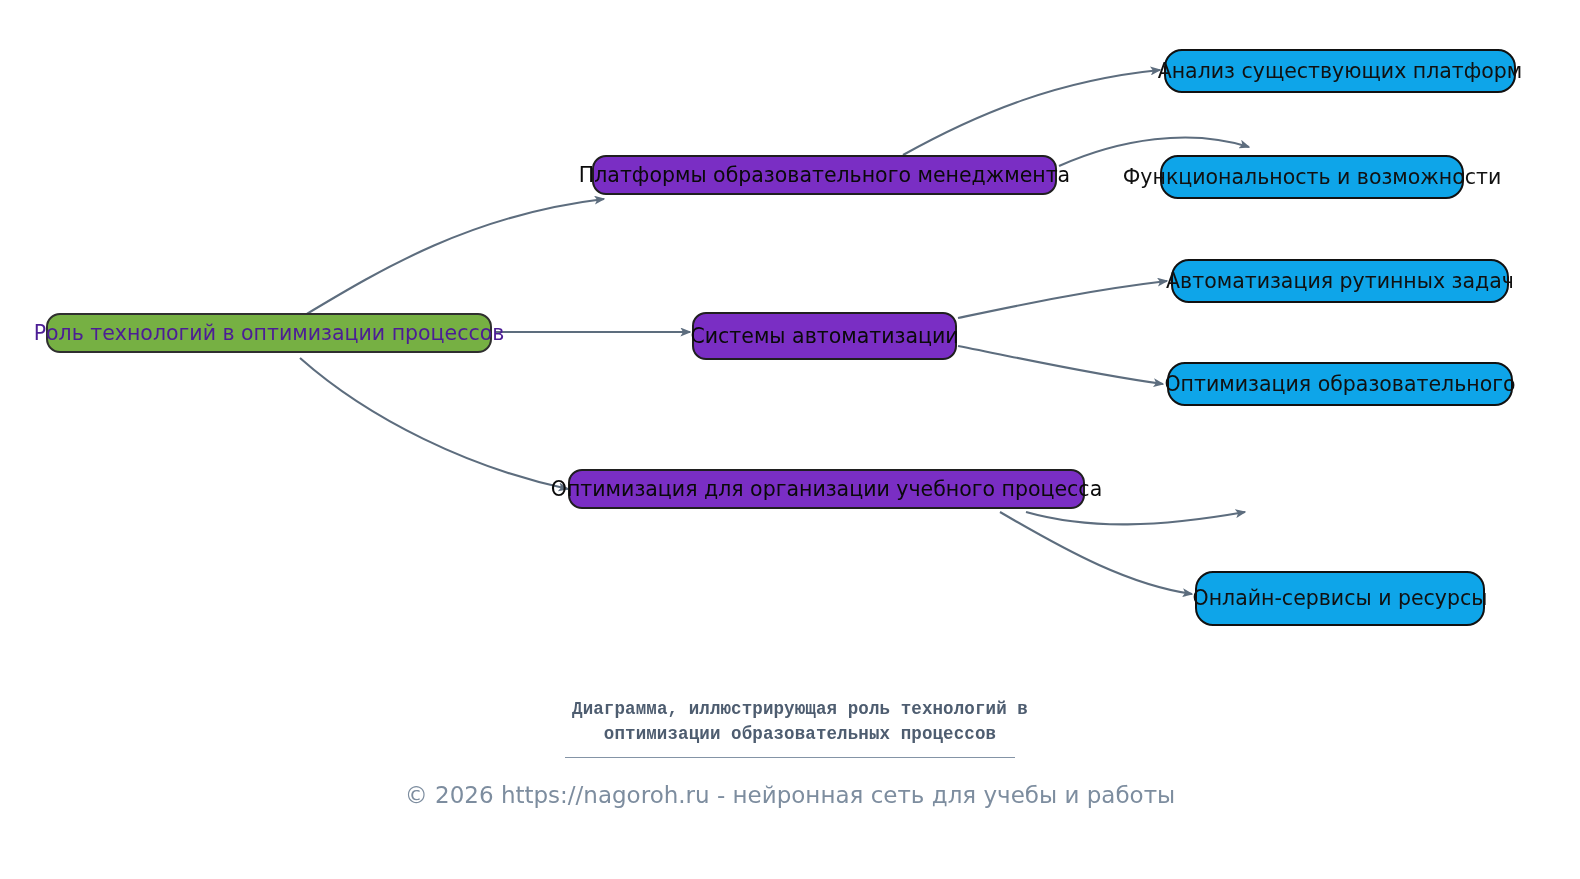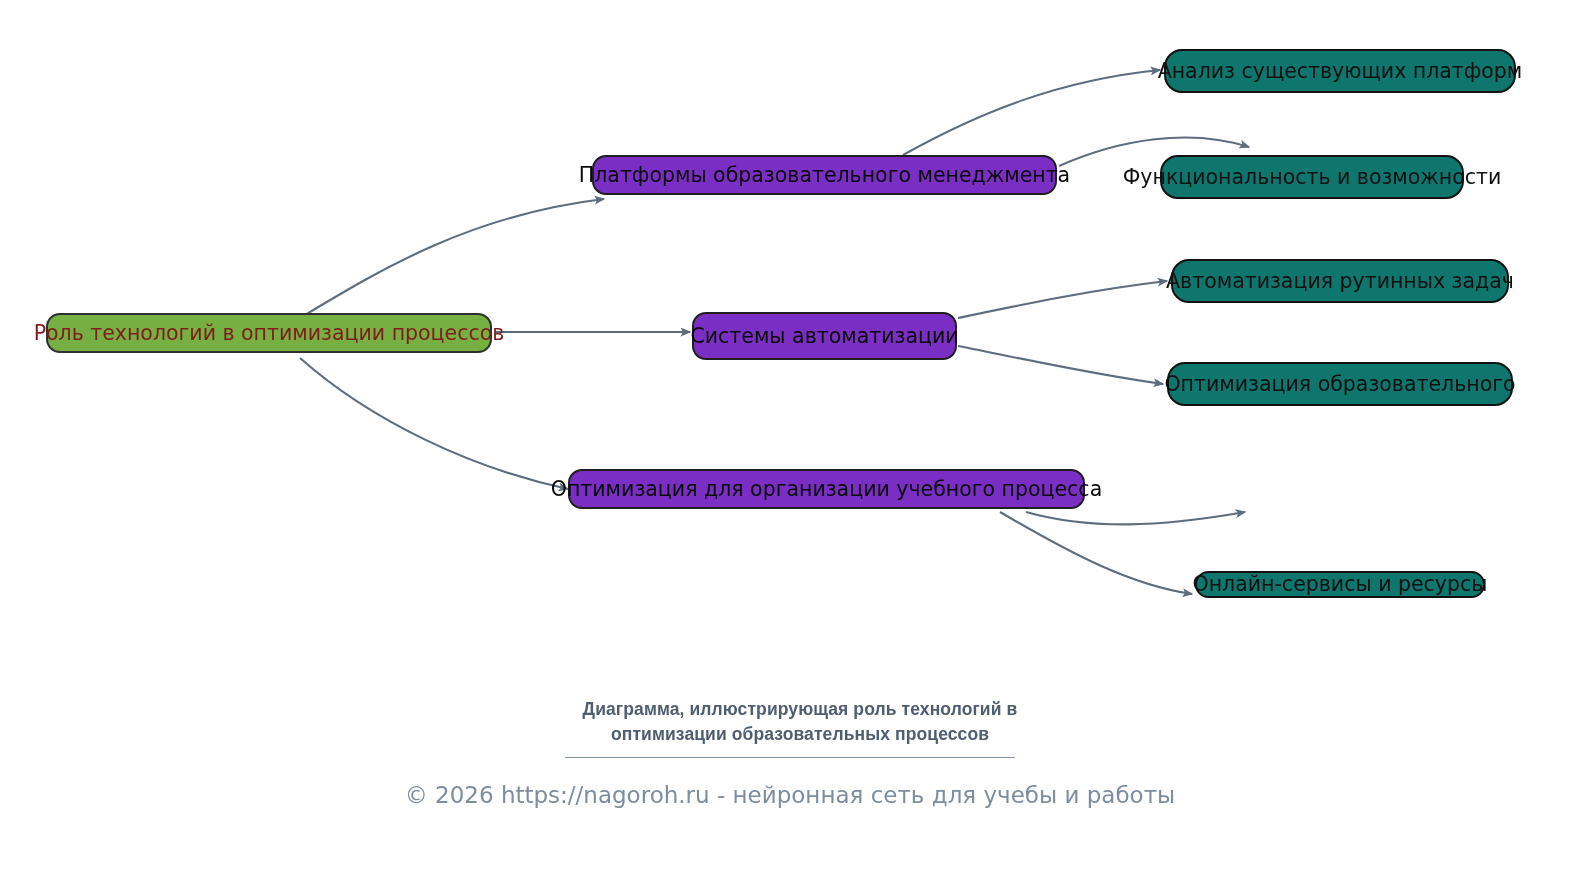--- a/index.html
+++ b/index.html
@@ -42,55 +42,55 @@
   .node-label {
     display: block;
     white-space: nowrap;
   }
 
   
   .node-root {
     background: #76b043;
     border: 2px solid #2f2f2f;
     border-radius: 14px;
-    color: #7f1d1d;
+    color: #4c1d95;
     font-size: 20.5px;
     padding: 0 16px;
   }
 
   
   .node-branch {
     background: #7a2ec4;
     border: 2px solid #1f1f1f;
     border-radius: 14px;
     color: #0a0a0a;
     font-size: 20.5px;
     padding: 0 0;
   }
 
   
   .node-leaf {
-    background: #0f766e;
+    background: #0ea5e9;
     border: 2px solid #111111;
     border-radius: 18px;
     color: #111111;
     font-size: 20.5px;
     padding: 0 16px;
   }
 
   
   #caption-block {
     position: absolute;
     left: 0;
     top: 697px;
     width: 1580px;
     text-align: center;
   }
   #caption-title {
-    font-family: Liberation Sans, sans-serif;
+    font-family: Liberation Mono, monospace;
     font-weight: bold;
     font-size: 17.5px;
     line-height: 1.42;
     color: #4e5d70;
     letter-spacing: 0.1px;
     padding-left: 20px;
   }
   #caption-rule {
     margin: 10px auto 0 auto;
     width: 450px;
@@ -158,21 +158,21 @@
 
   <div class="node node-leaf" style="left:1171px; top:259px; width:338px; height:44px;">
     <span class="node-label">Автоматизация рутинных задач</span>
   </div>
 
   <div class="node node-leaf" style="left:1167px; top:362px; width:346px; height:44px;">
     <span class="node-label">Оптимизация образовательного</span>
   </div>
 
 
-  <div class="node node-leaf" style="left:1195px; top:571px; width:290px; height:27px;">
+  <div class="node node-leaf" style="left:1195px; top:571px; width:290px; height:55px;">
     <span class="node-label">Онлайн-сервисы и ресурсы</span>
   </div>
 
   <div id="caption-block">
     <div id="caption-title">
       <div>Диаграмма, иллюстрирующая роль технологий в</div>
       <div>оптимизации образовательных процессов</div>
     </div>
     <div id="caption-rule"></div>
     <div id="caption-footer">© 2026 https://nagoroh.ru - нейронная сеть для учебы и работы</div>

